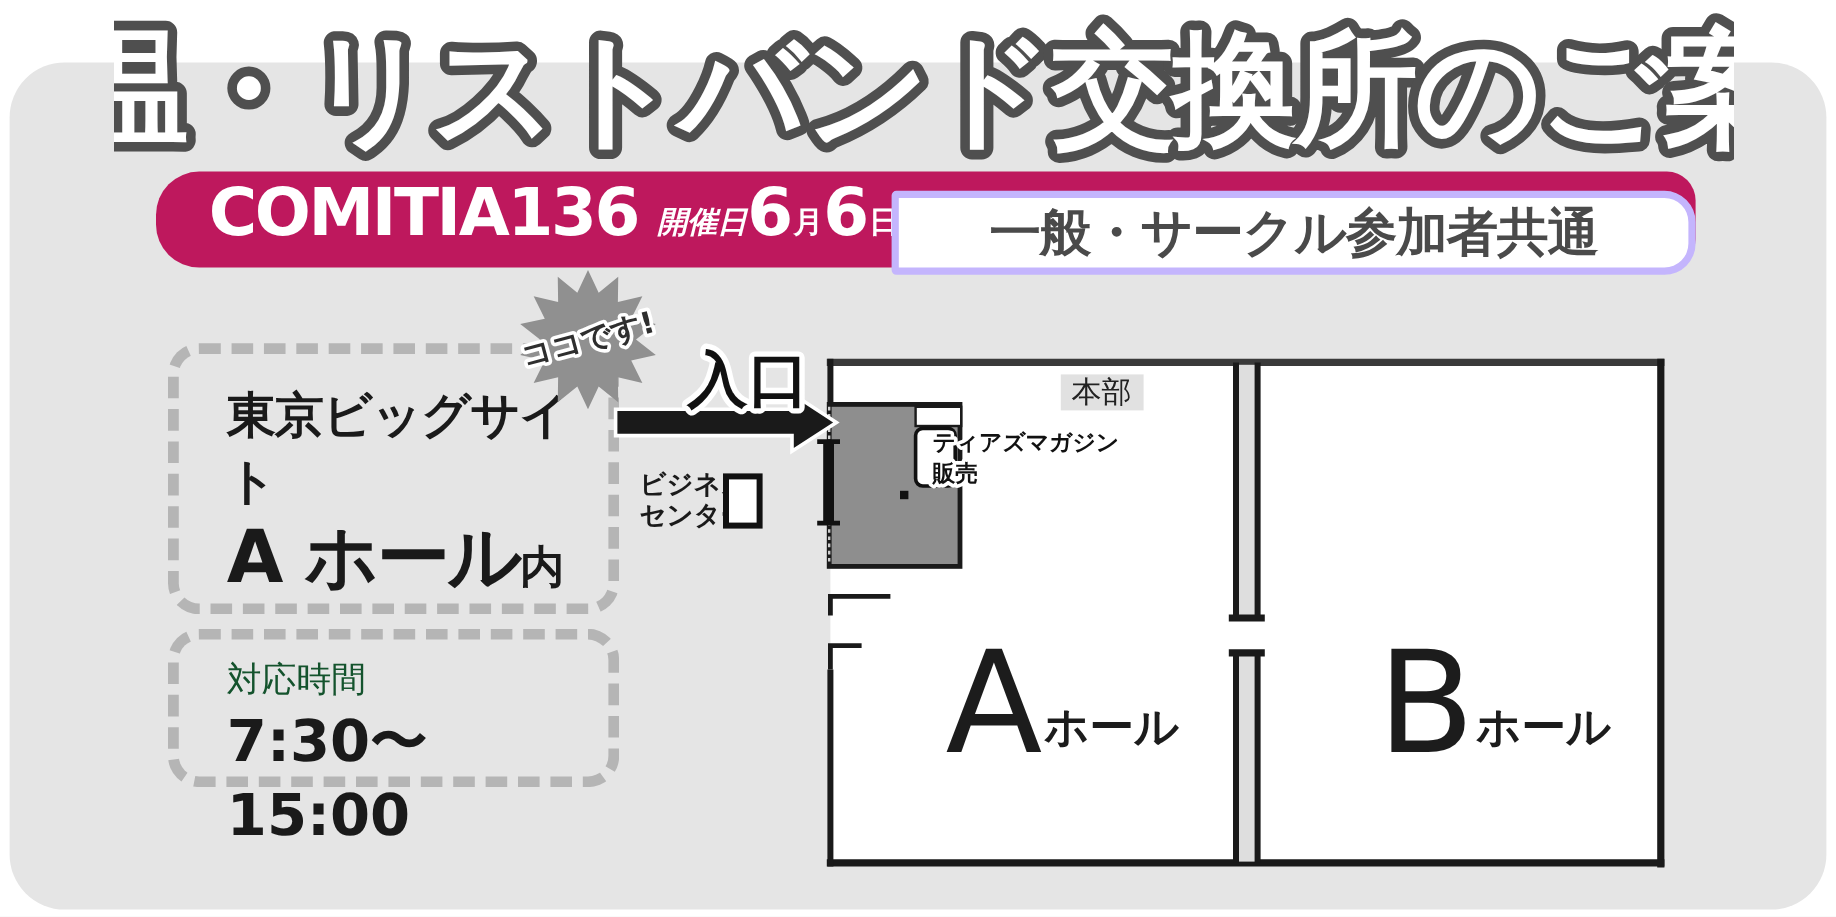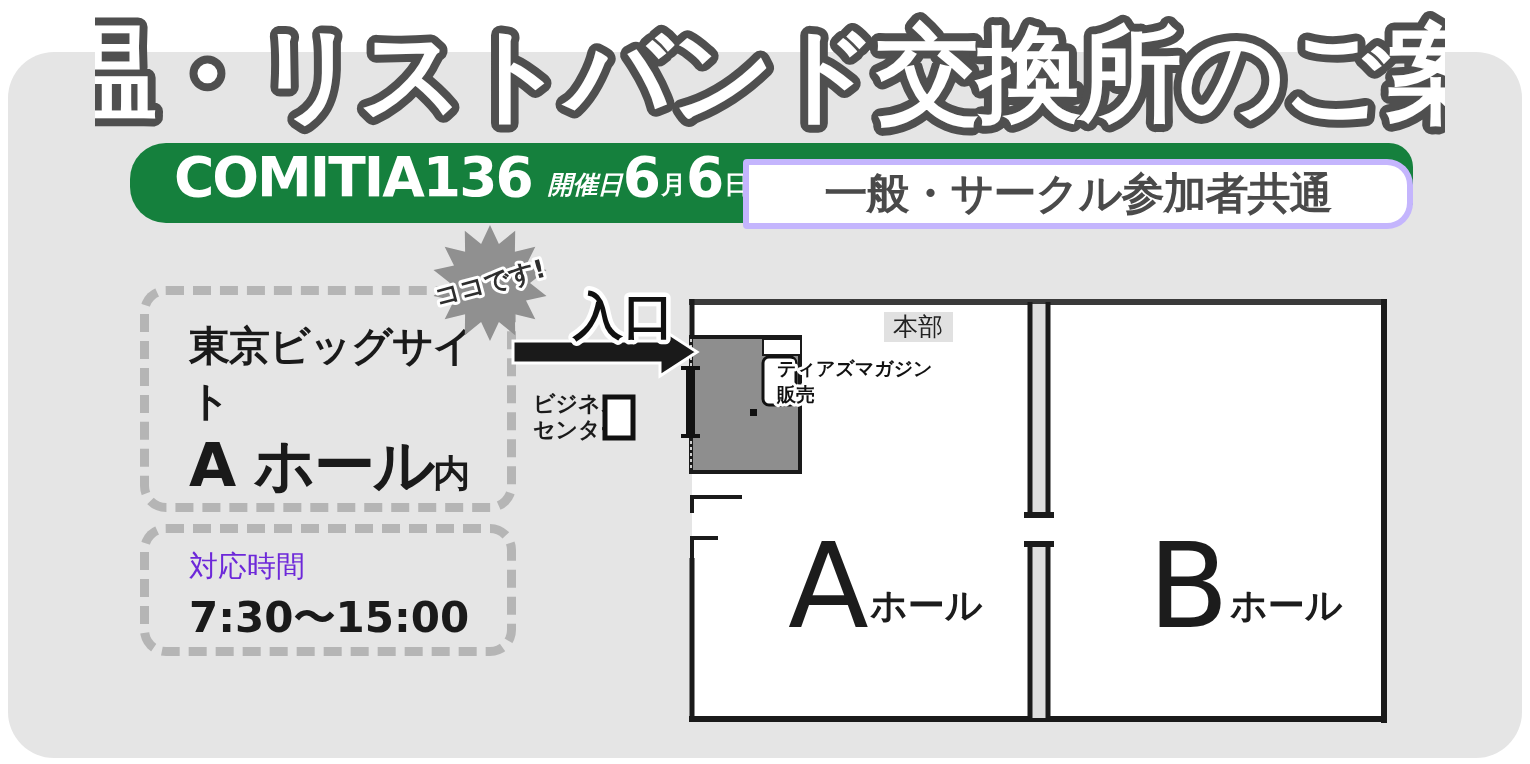--- a/index.html
+++ b/index.html
@@ -14,21 +14,21 @@
     background:#e5e5e5;border-radius:46px;
   }
   
   svg.titleSvg{position:absolute;left:95px;top:0px;width:1350px;height:148px;}
   .title-stroke{fill:none;stroke:#4f4f4f;stroke-width:16px;stroke-linejoin:round;}
   .title-fill{fill:#ffffff;}
   .titleText{font-size:104px;font-weight:bold;letter-spacing:-3px;}
   
   .event-bar{
     position:absolute;left:130px;top:143px;width:1283px;height:80px;
-    background:#15803d;border-radius:36px 24px 24px 36px;
+    background:#be185d;border-radius:36px 24px 24px 36px;
     display:flex;align-items:baseline;color:#fff;
   }
   .event-bar .inner{display:flex;align-items:baseline;padding-left:44px;height:70px;}
   .ev-name{font-size:55px;font-weight:bold;letter-spacing:-2px;line-height:68px;}
   .ev-small{font-size:25px;font-weight:bold;margin-left:16px;line-height:68px;align-self:center;margin-top:14px;font-style:italic;}
   .ev-big{font-size:55px;font-weight:bold;line-height:68px;}
   .ev-unit{font-size:25px;font-weight:bold;line-height:68px;align-self:center;margin-top:14px;}
   .audience-box{
     position:absolute;right:0;top:16px;width:670px;height:70px;box-sizing:border-box;
     background:#ffffff;border:6px solid #c4b5fd;border-radius:4px 26px 26px 4px;
@@ -38,22 +38,22 @@
   
   .dash-box{
     position:absolute;border:9px dashed #b5b5b5;border-radius:26px;box-sizing:border-box;
   }
   .loc-box{left:140px;top:286px;width:376px;height:226px;padding:24px 0 0 40px;}
   .loc-line1{font-size:41px;font-weight:bold;letter-spacing:-1px;}
   .loc-line2{font-size:61px;font-weight:bold;letter-spacing:-2px;line-height:70px;}
   .loc-line3{font-size:61px;font-weight:bold;letter-spacing:-2px;line-height:72px;}
   .loc-suffix{font-size:37px;font-weight:bold;}
   .hours-box{left:140px;top:524px;width:376px;height:132px;padding:14px 0 0 40px;}
-  .hours-label{font-size:29px;color:#6d28d9;}
-  .hours-time{font-size:42px;font-weight:bold;letter-spacing:0px;line-height:62px;}
+  .hours-label{font-size:29px;color:#14532d;}
+  .hours-time{font-size:48px;font-weight:bold;letter-spacing:0px;line-height:62px;}
   
   svg.mapSvg{position:absolute;left:420px;top:225px;width:980px;height:515px;}
   .o-stroke{fill:none;stroke:#ffffff;stroke-linejoin:round;}
   .burst-text{font-size:25px;font-weight:bold;}
   .burst-fill{fill:#2e2e2e;}
   .entr-text{font-size:50px;font-weight:bold;letter-spacing:1px;}
   .entr-fill{fill:#111111;}
   .small-bold{font-size:22px;font-weight:bold;fill:#1a1a1a;}
   .tears-text{font-size:19px;font-weight:bold;}
   .tears-fill{fill:#111111;}

